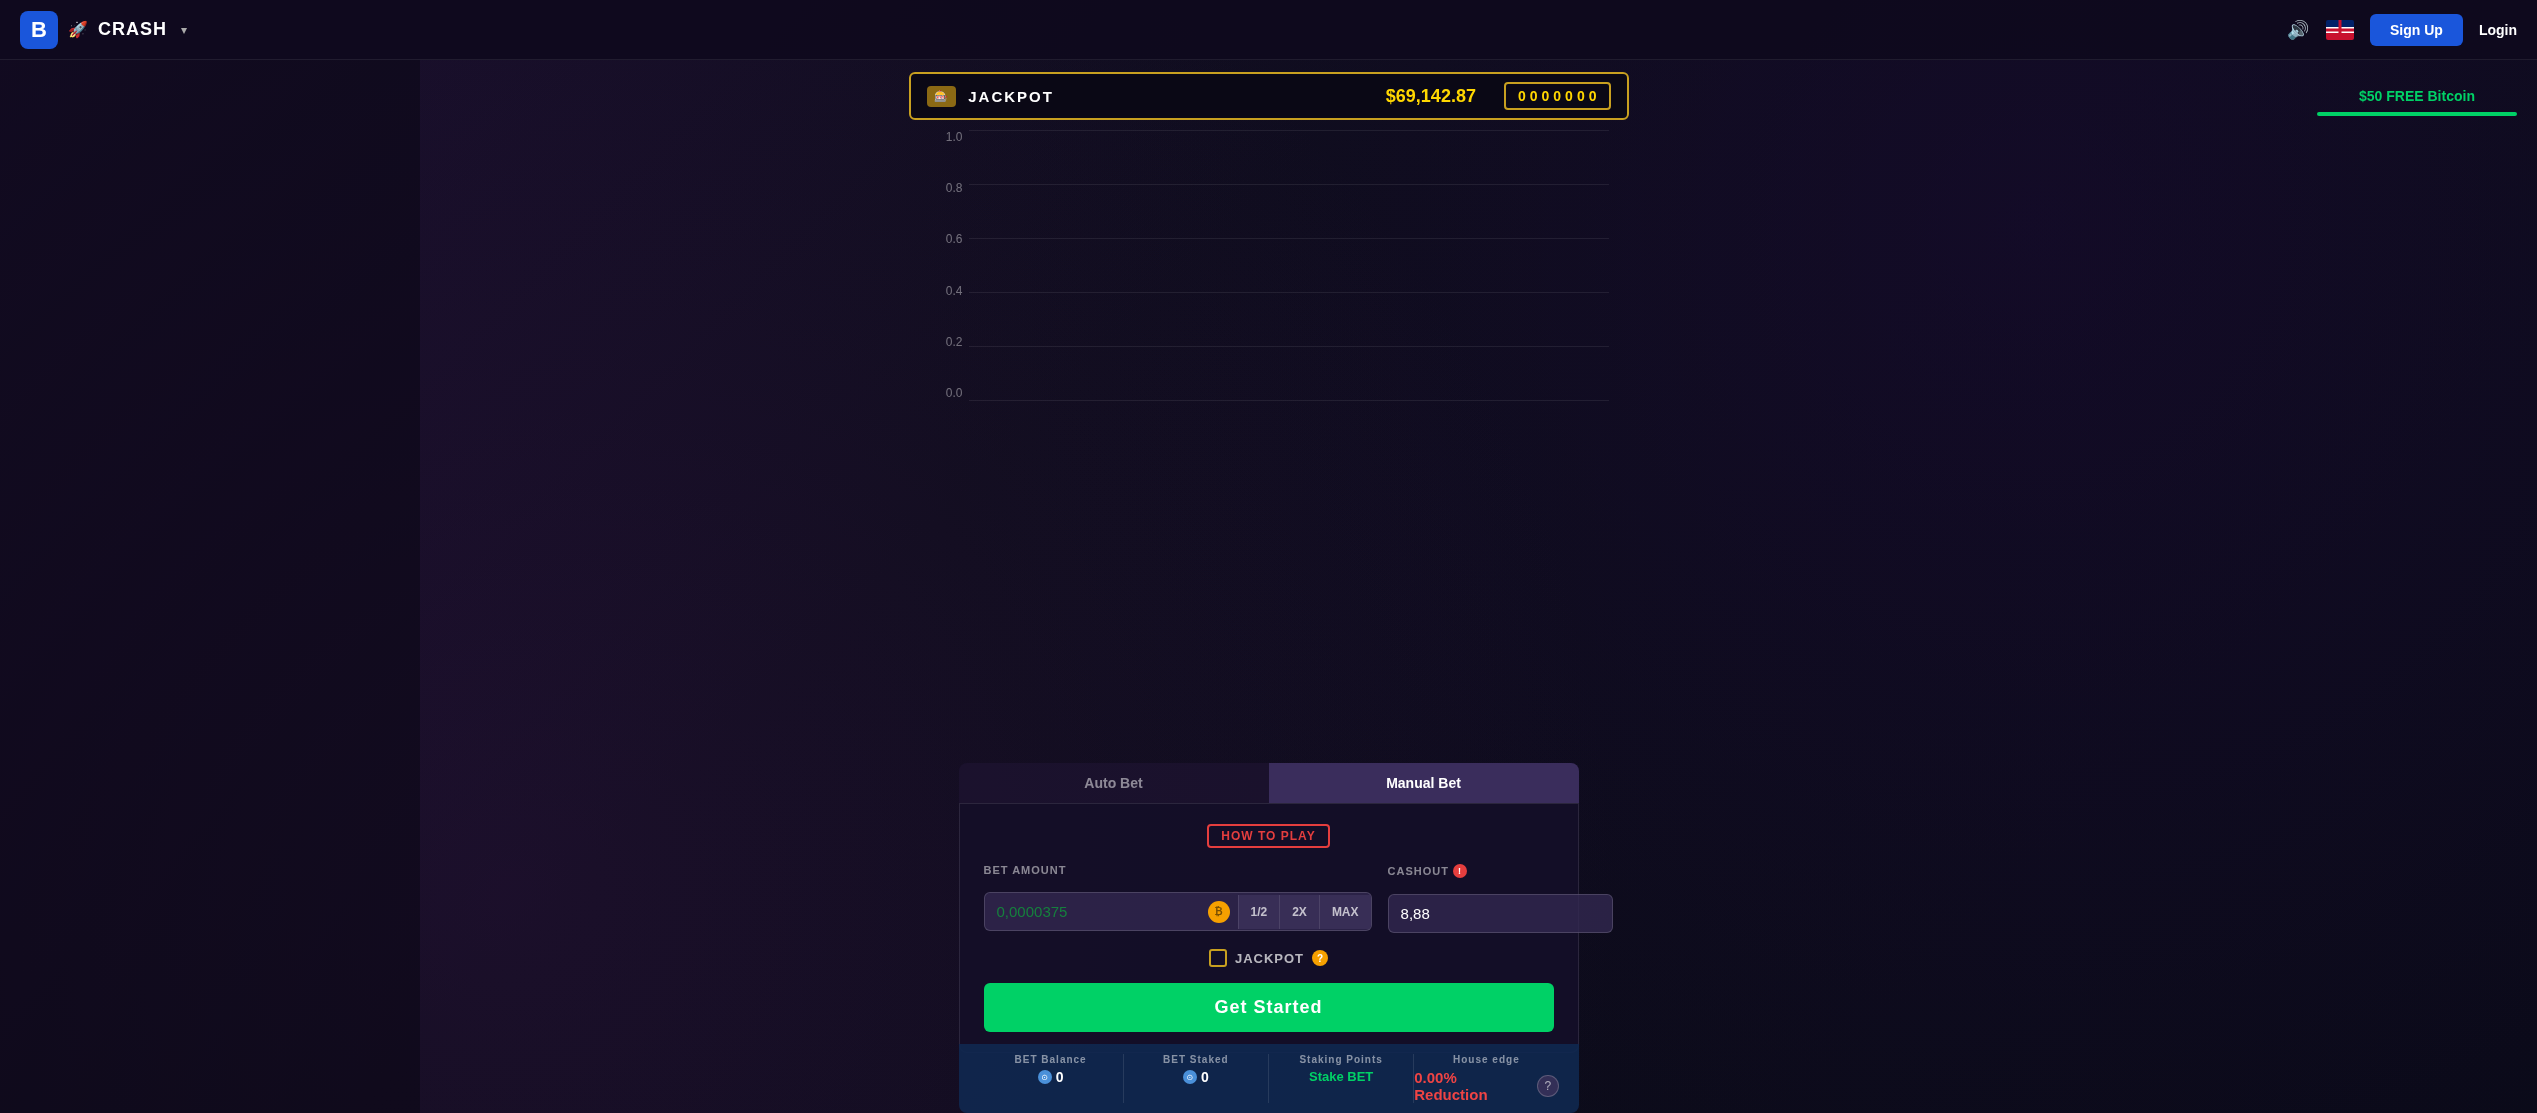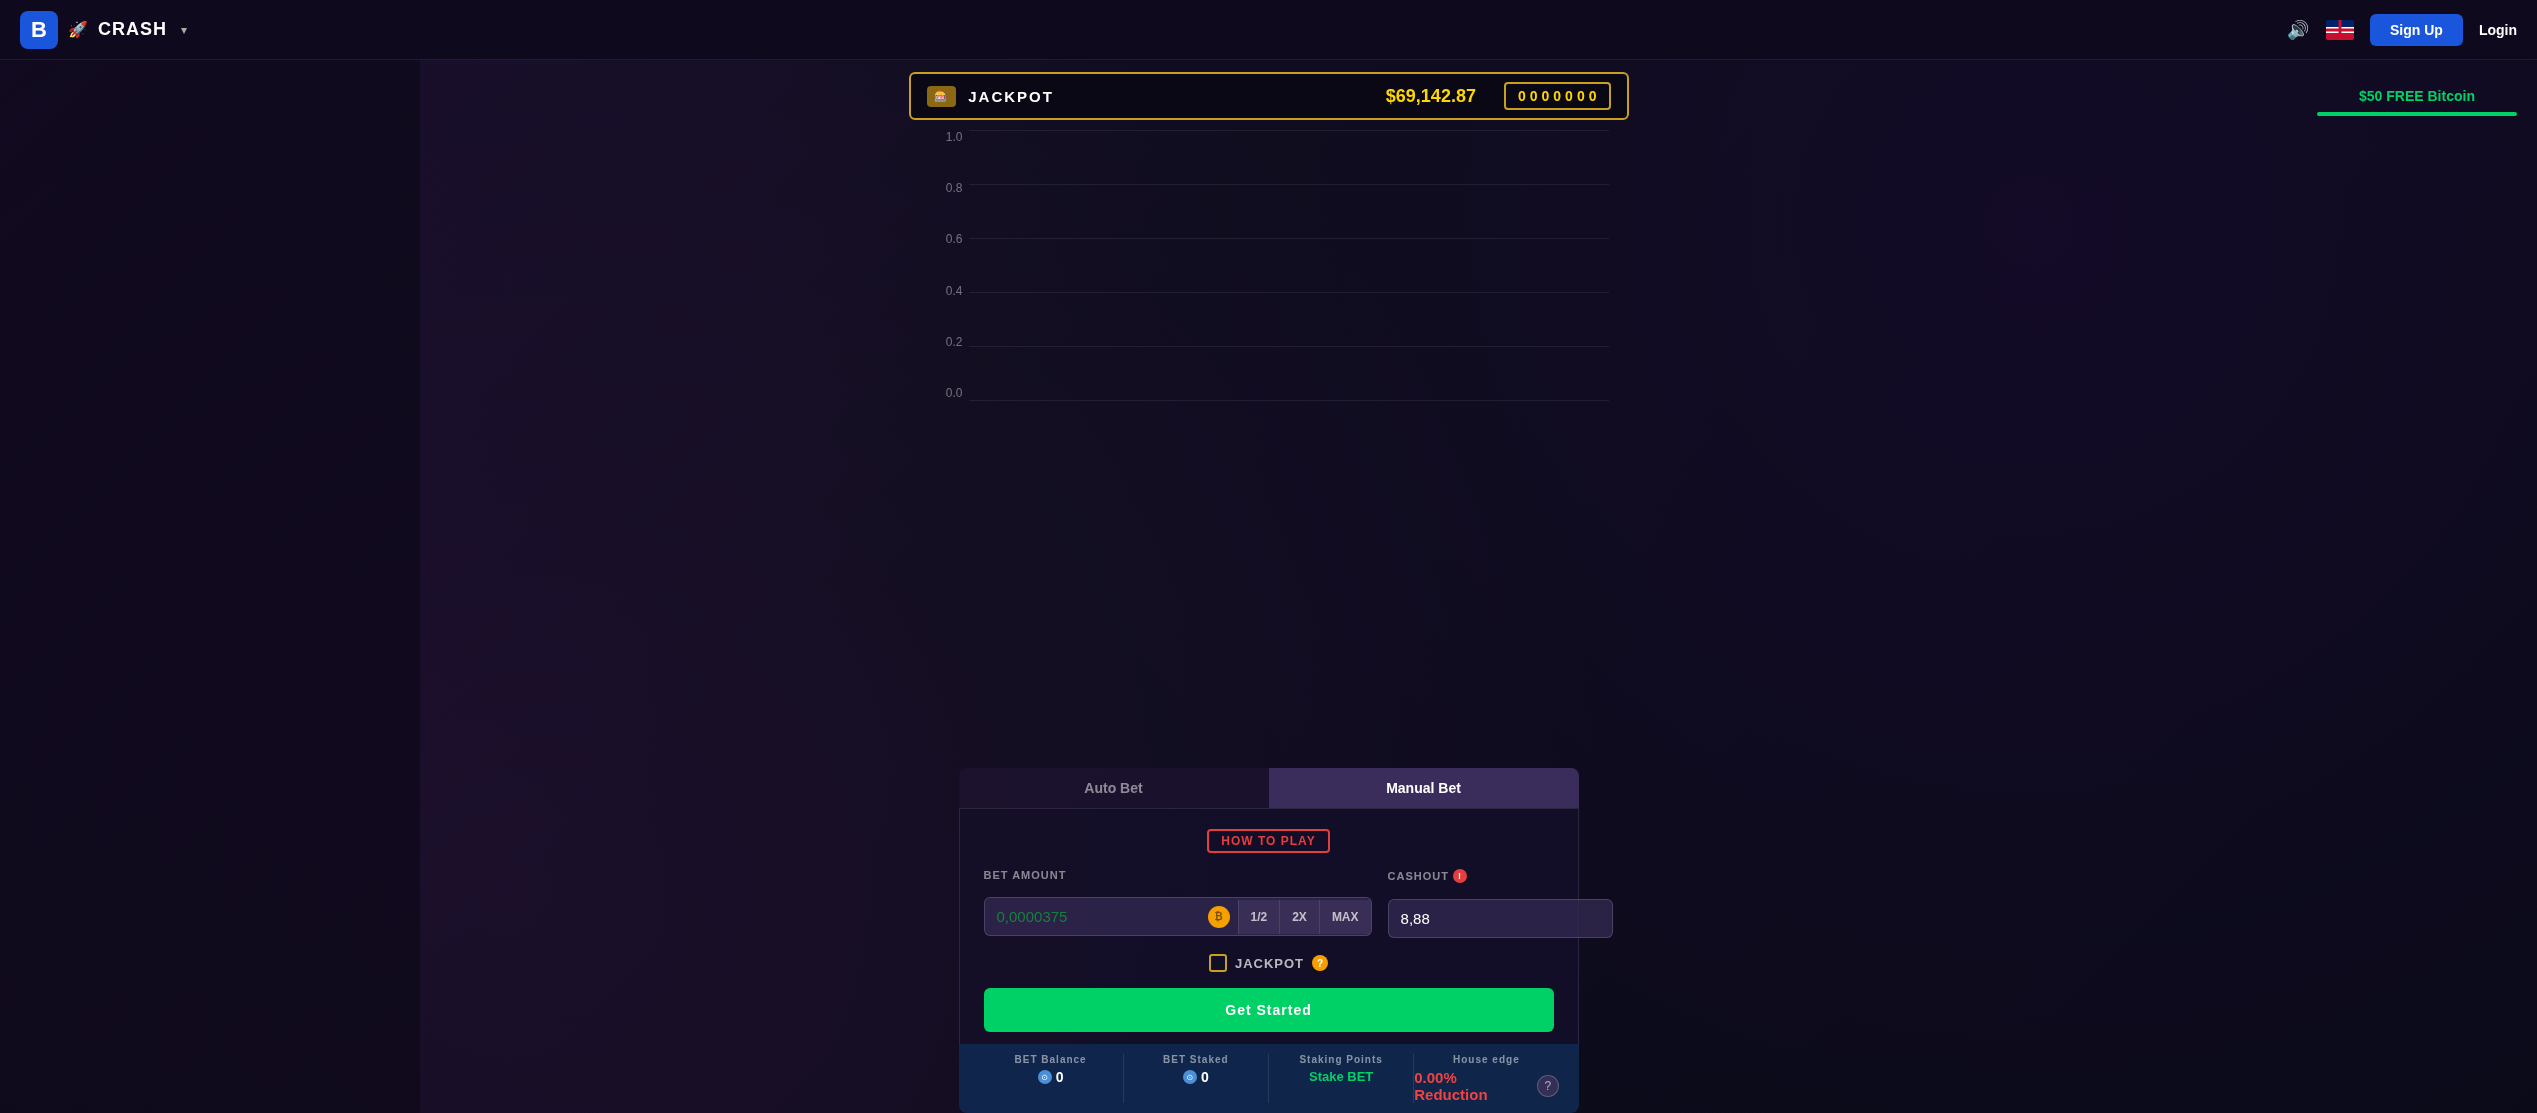--- a/index.html
+++ b/index.html
@@ -427,21 +427,21 @@
       font-size: 10px;
       color: #fff;
       font-weight: 900;
     }
 
     .get-started-btn {
       width: 100%;
       background: #00d166;
       border: none;
       color: #fff;
-      font-size: 14px;
+      font-size: 18px;
       font-weight: 700;
       padding: 14px;
       border-radius: 6px;
       cursor: pointer;
       letter-spacing: 1px;
     }
 
     
     .stats-bar {
       position: absolute;

